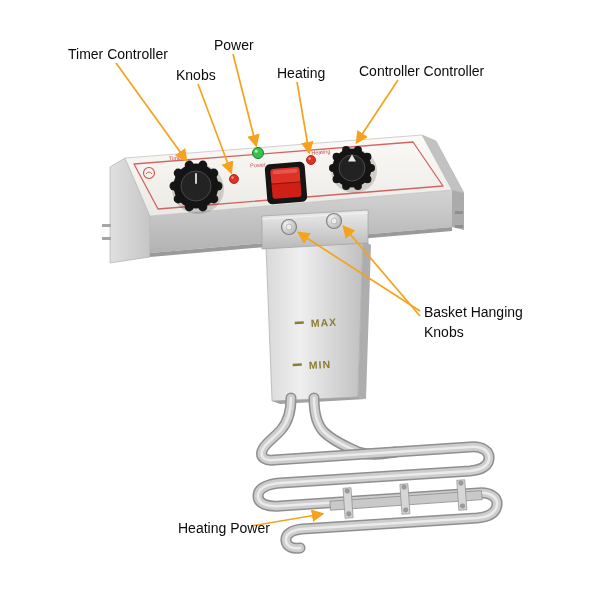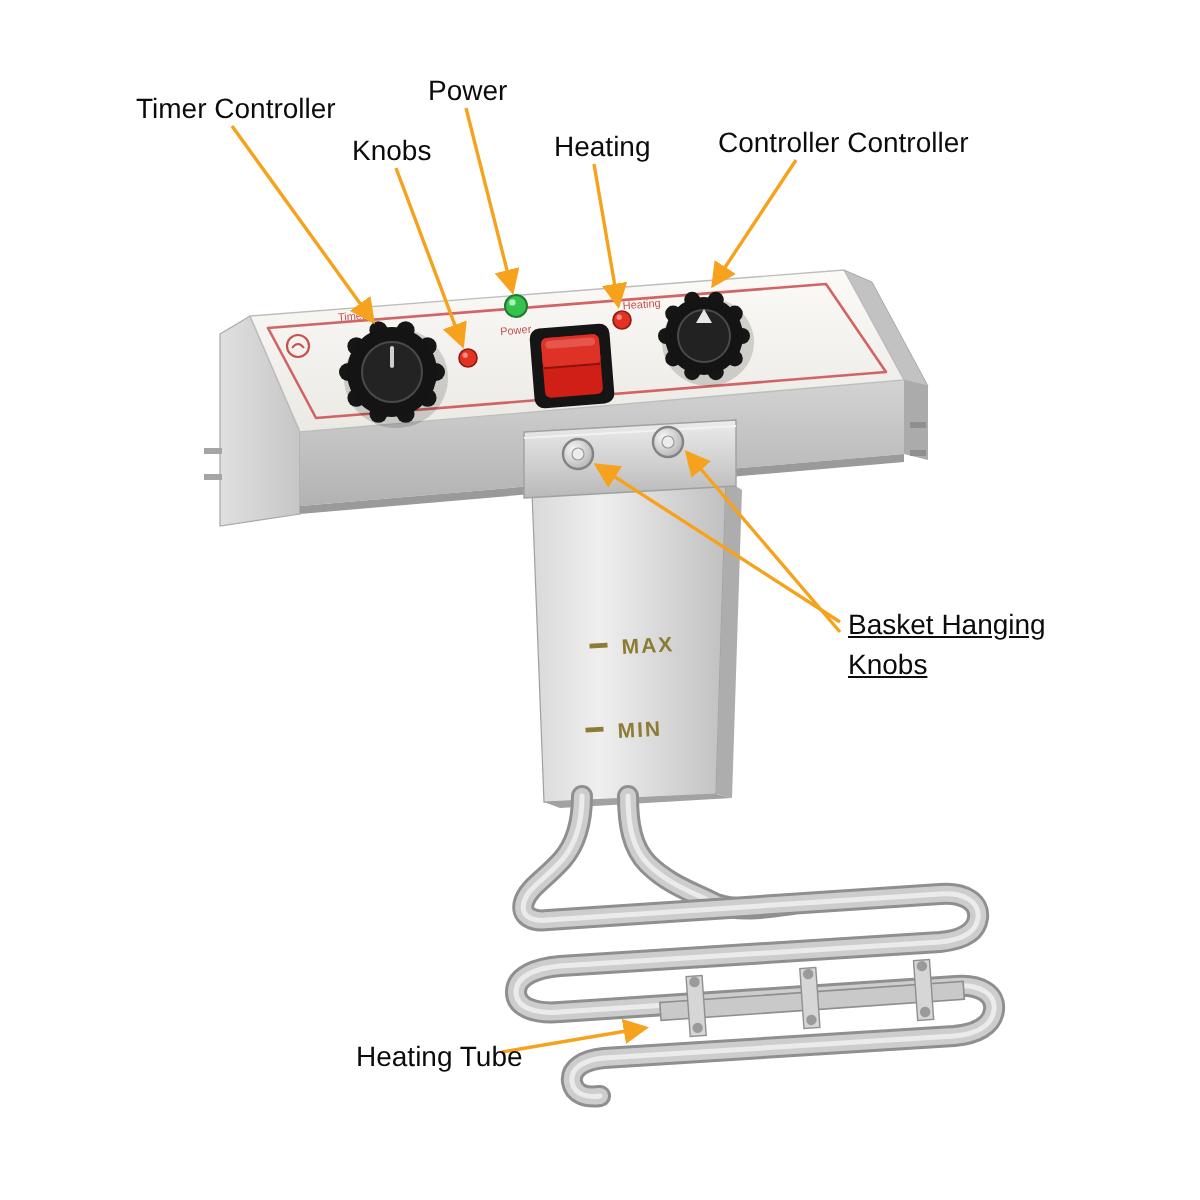--- a/index.html
+++ b/index.html
@@ -3,21 +3,21 @@
 <meta charset="utf-8">
 <style>
   html,body{margin:0;padding:0;background:#ffffff;}
   .stage{
     position:relative;width:600px;height:600px;background:#ffffff;overflow:hidden;
     font-family:"Liberation Sans", sans-serif;
   }
   .callout{
     position:absolute;font-size:14px;color:#0b0b0b;white-space:nowrap;line-height:1.4;
   }
-  .callout.wrap{white-space:normal;width:118px;text-decoration:underline;}
+  .callout.wrap{white-space:normal;width:118px;}
   svg{position:absolute;left:0;top:0;}
   .lvl{font-family:"Liberation Sans",sans-serif;font-size:10.5px;font-weight:bold;letter-spacing:1px;fill:#8d7c33;}
   .panel-red-text{font-family:"Liberation Sans",sans-serif;font-size:5.5px;fill:#c65050;}
 </style>
 </head>
 <body>
 
 <div class="stage">
 
   <svg width="600" height="600" viewBox="0 0 600 600">
@@ -203,15 +203,15 @@
       <line x1="251" y1="526" x2="322" y2="514" marker-end="url(#arrowO)"></line>
     </g>
   </svg>
 
   <div class="callout" style="left:68px;top:45px;">Timer Controller</div>
   <div class="callout" style="left:176px;top:66px;">Knobs</div>
   <div class="callout" style="left:214px;top:36px;">Power</div>
   <div class="callout" style="left:277px;top:64px;">Heating</div>
   <div class="callout" style="left:359px;top:62px;">Controller Controller</div>
   <div class="callout wrap" style="left:424px;top:303px;">Basket Hanging Knobs</div>
-  <div class="callout" style="left:178px;top:519px;">Heating Tube</div>
+  <div class="callout" style="left:178px;top:519px;">Heating Power</div>
 
 </div>
 
 </body></html>

